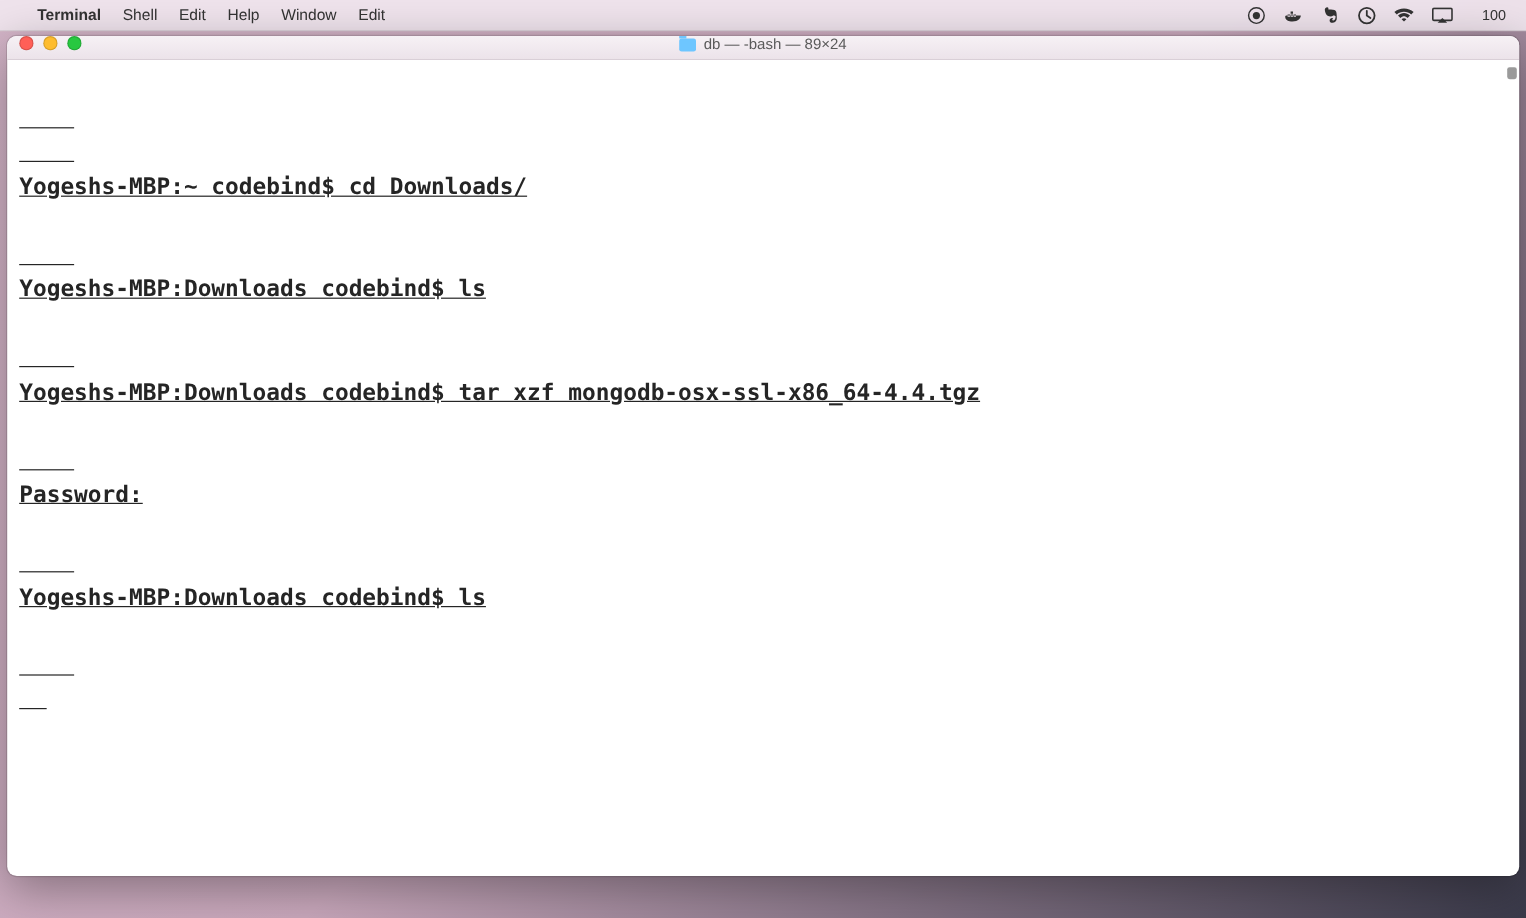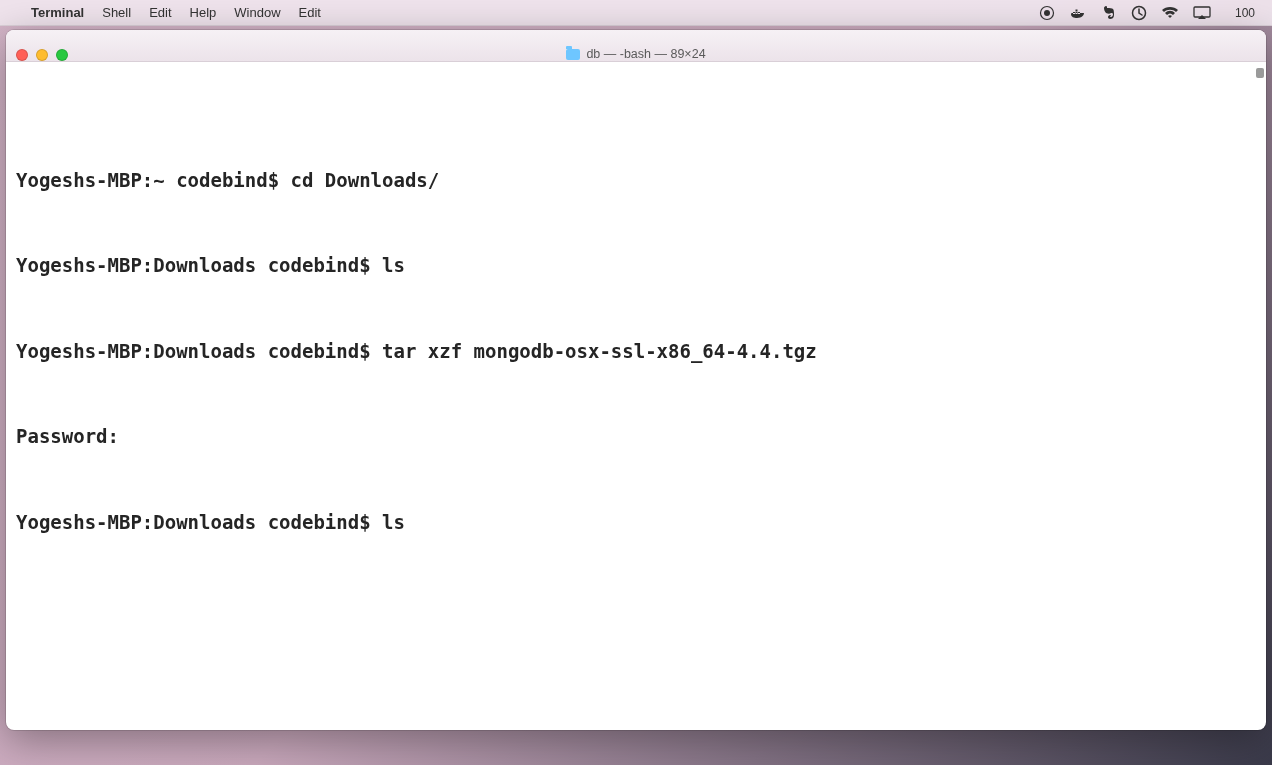--- a/index.html
+++ b/index.html
@@ -33,25 +33,25 @@
       right: 6px;
       height: 700px;
       background: #ffffff;
       border-radius: 8px;
       box-shadow: 0 10px 40px rgba(0,0,0,0.35), 0 0 0 1px rgba(0,0,0,0.12);
       overflow: hidden;
       display: flex;
       flex-direction: column;
     }
     .titlebar {
-      height: 32px;
+      height: 20px;
       background: linear-gradient(#f6f1f5, #ece3ea);
       border-bottom: 1px solid #d9cfd7;
       display: flex;
-      align-items: flex-end;
+      align-items: flex-start;
       position: relative;
       padding: 0 10px;
     }
     .traffic-lights { display: flex; gap: 8px; }
     .traffic-light { width: 12px; height: 12px; border-radius: 50%; border: 0.5px solid rgba(0,0,0,0.15); }
     .tl-close { background: #ff5f57; }
     .tl-min { background: #febc2e; }
     .tl-max { background: #28c840; }
     .title-center {
       position: absolute;
@@ -76,29 +76,30 @@
       content: "";
       position: absolute;
       top: -3px; left: 0;
       width: 6px; height: 3px;
       background: #6ec6ff;
       border-radius: 1px 1px 0 0;
     }
 
     .terminal-body {
       flex: 1;
-      padding: 18px 10px;
+      padding: 6px 10px;
       font-family: "Menlo", "Monaco", "Consolas", monospace;
       font-size: 19px;
       font-weight: 700;
       line-height: 1.5;
       color: #252525;
       white-space: pre-wrap;
       overflow-y: auto;
       position: relative;
+      text-decoration: underline;
     }
     .terminal-line { white-space: pre-wrap; }
     .scroll-thumb {
       position: absolute;
       top: 6px;
       right: 2px;
       width: 8px;
       height: 10px;
       background: #9a9a9a;
       border-radius: 2px;

